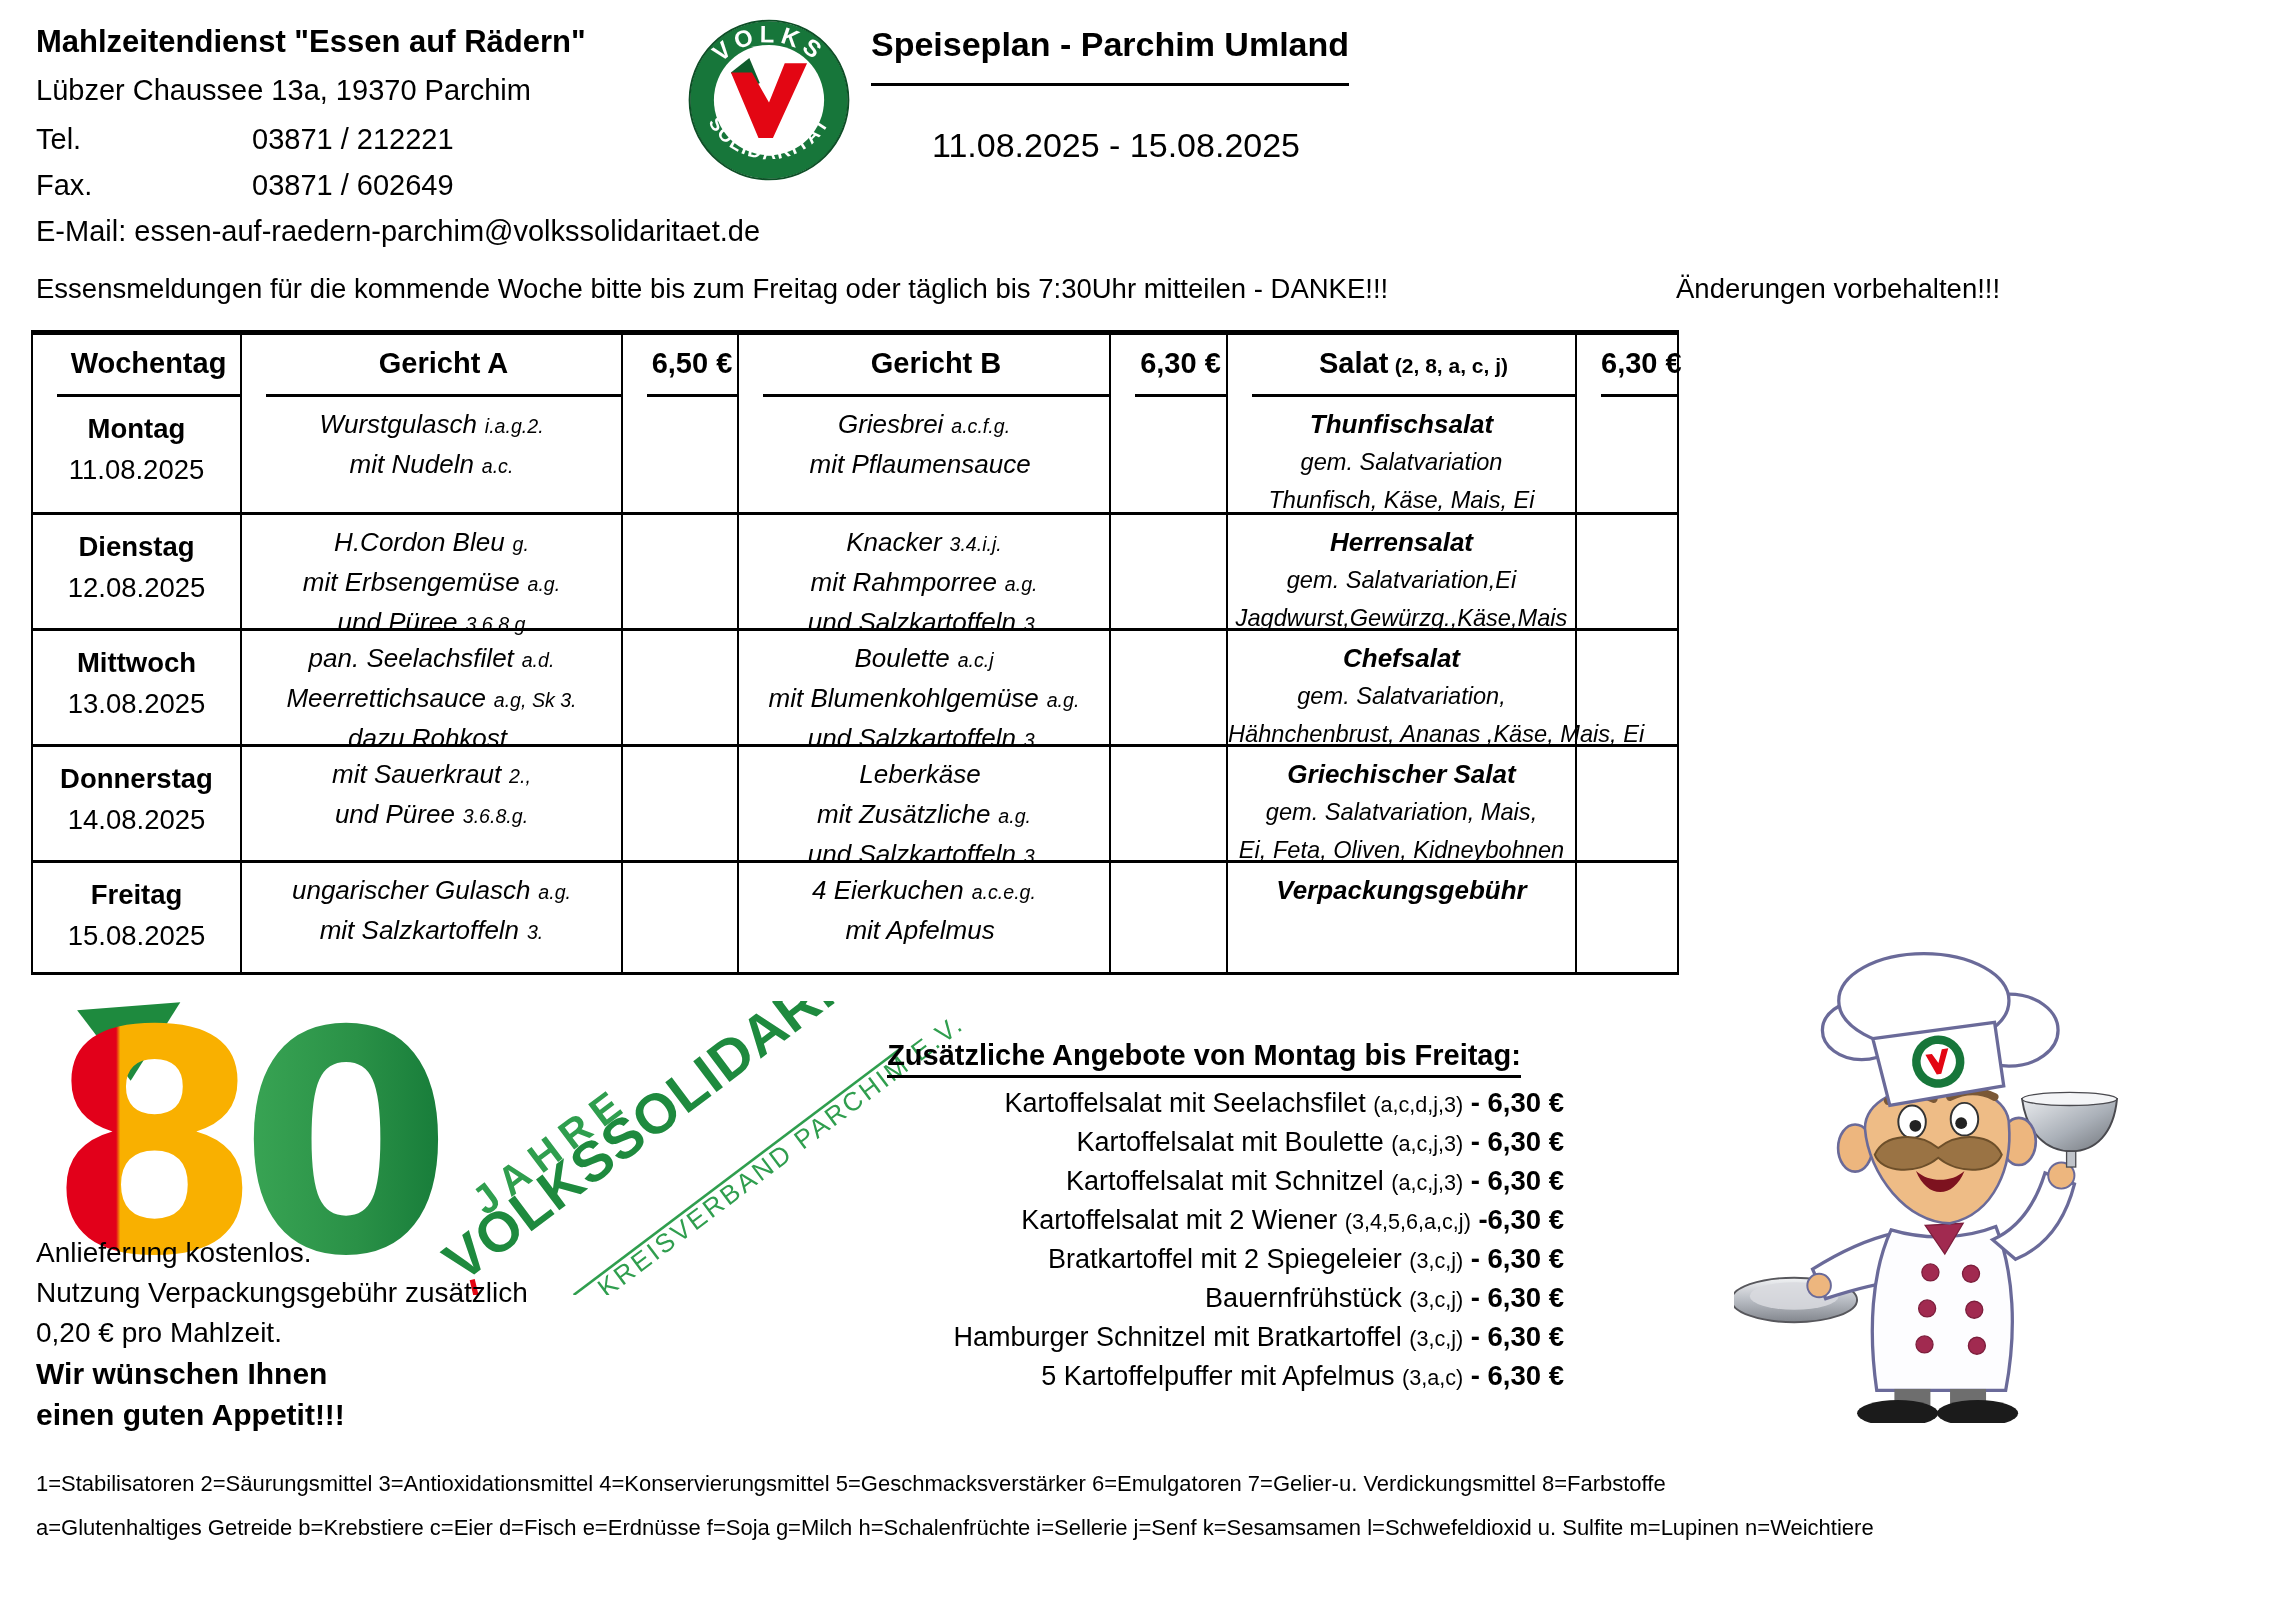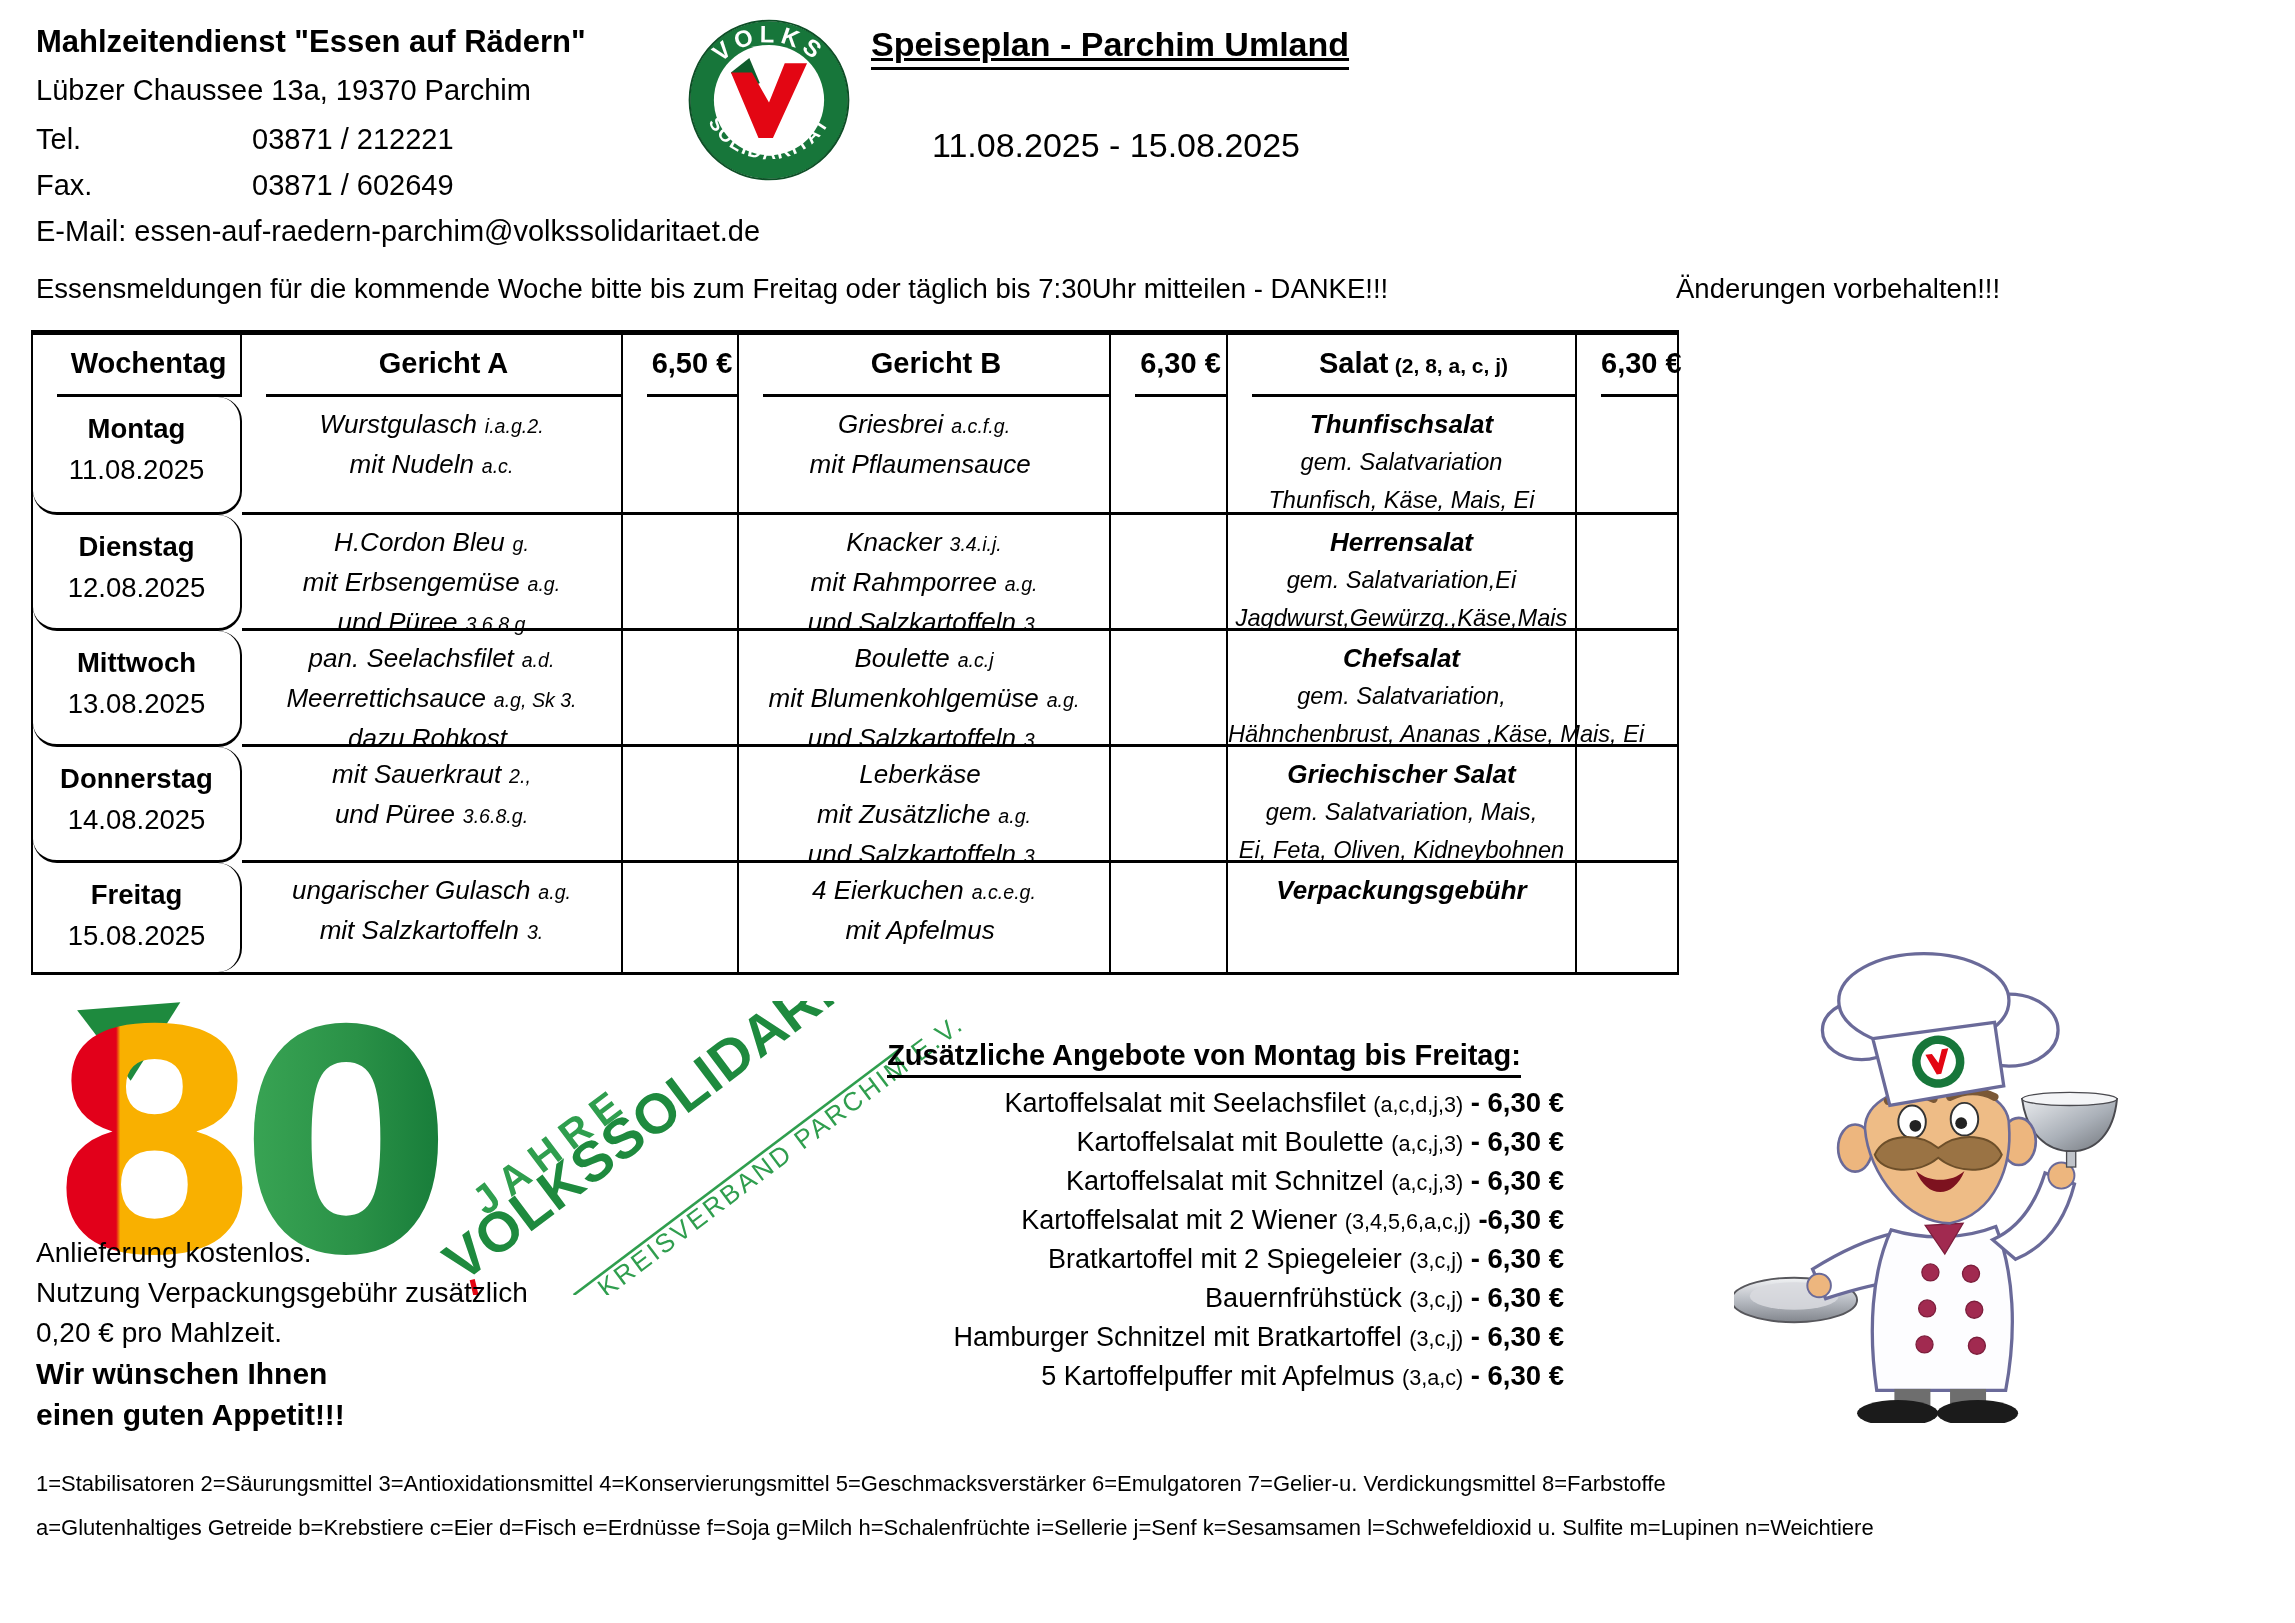--- a/index.html
+++ b/index.html
@@ -8,37 +8,37 @@
 
   
   .contact{position:absolute;left:36px;top:23.6px;}
   .company{font-size:31px;font-weight:bold;margin-bottom:14.4px;white-space:nowrap;}
   .addr{font-size:29px;margin-bottom:15.7px;white-space:nowrap;}
   .crow{font-size:29px;margin-bottom:13px;display:flex;white-space:nowrap;}
   .crow .lbl{width:216px;}
   .email{font-size:29px;margin-top:3.9px;white-space:nowrap;text-align:right;}
   .vs-logo{position:absolute;left:687px;top:18.3px;}
   .plan-title{position:absolute;left:871px;top:25px;font-size:34px;font-weight:bold;
-              border-bottom:3.9px solid #000;padding-bottom:3px;white-space:nowrap;text-decoration:underline;}
+              border-bottom:3.9px solid #000;padding-bottom:19px;white-space:nowrap;}
   .week-range{position:absolute;left:932px;top:126px;font-size:34px;white-space:nowrap;}
   .notice-left{position:absolute;left:36px;top:273px;font-size:27.5px;white-space:nowrap;}
   .notice-right{position:absolute;left:1676px;top:273px;font-size:27.5px;white-space:nowrap;}
 
   
   .menu-table{position:absolute;left:31px;top:330px;display:grid;
               grid-template-columns:209px 381px 116px 372px 117px 349px 100px;
               grid-template-rows:62px 118px 116px 116px 116px 109px;
               border:2.6px solid #000;border-top-width:5.2px;border-bottom-width:3.9px;}
   .cell{border-right:2px solid #000;border-bottom:3.3px solid #000;box-sizing:border-box;
         text-align:center;overflow:visible;}
   .cell:nth-child(7n){border-right:none;}
   .cell.br{border-bottom:none;}
   .th{font-weight:bold;font-size:29px;line-height:56px;white-space:nowrap;margin-left:24px;}
   .th-codes{font-size:21px;margin-left:6.5px;}
-  .day-cell{padding-top:10.5px;border-radius:24px;}
+  .day-cell{padding-top:10.5px;}
   .day-name{font-weight:bold;font-size:27.5px;line-height:41px;white-space:nowrap;}
   .day-date{font-size:27.5px;line-height:41px;white-space:nowrap;}
   .dish-cell{padding-top:7.9px;}
   .dish-line{line-height:38px;white-space:nowrap;font-style:italic;font-size:26px;}
   .code{font-size:19.6px;margin-left:7.9px;font-style:italic;}
   .salad-cell{padding-top:7.9px;}
   .salad-name{font-weight:bold;font-style:italic;font-size:26px;line-height:38px;white-space:nowrap;}
   .salad-line{font-style:italic;font-size:23.6px;line-height:38px;white-space:nowrap;}
 
   

